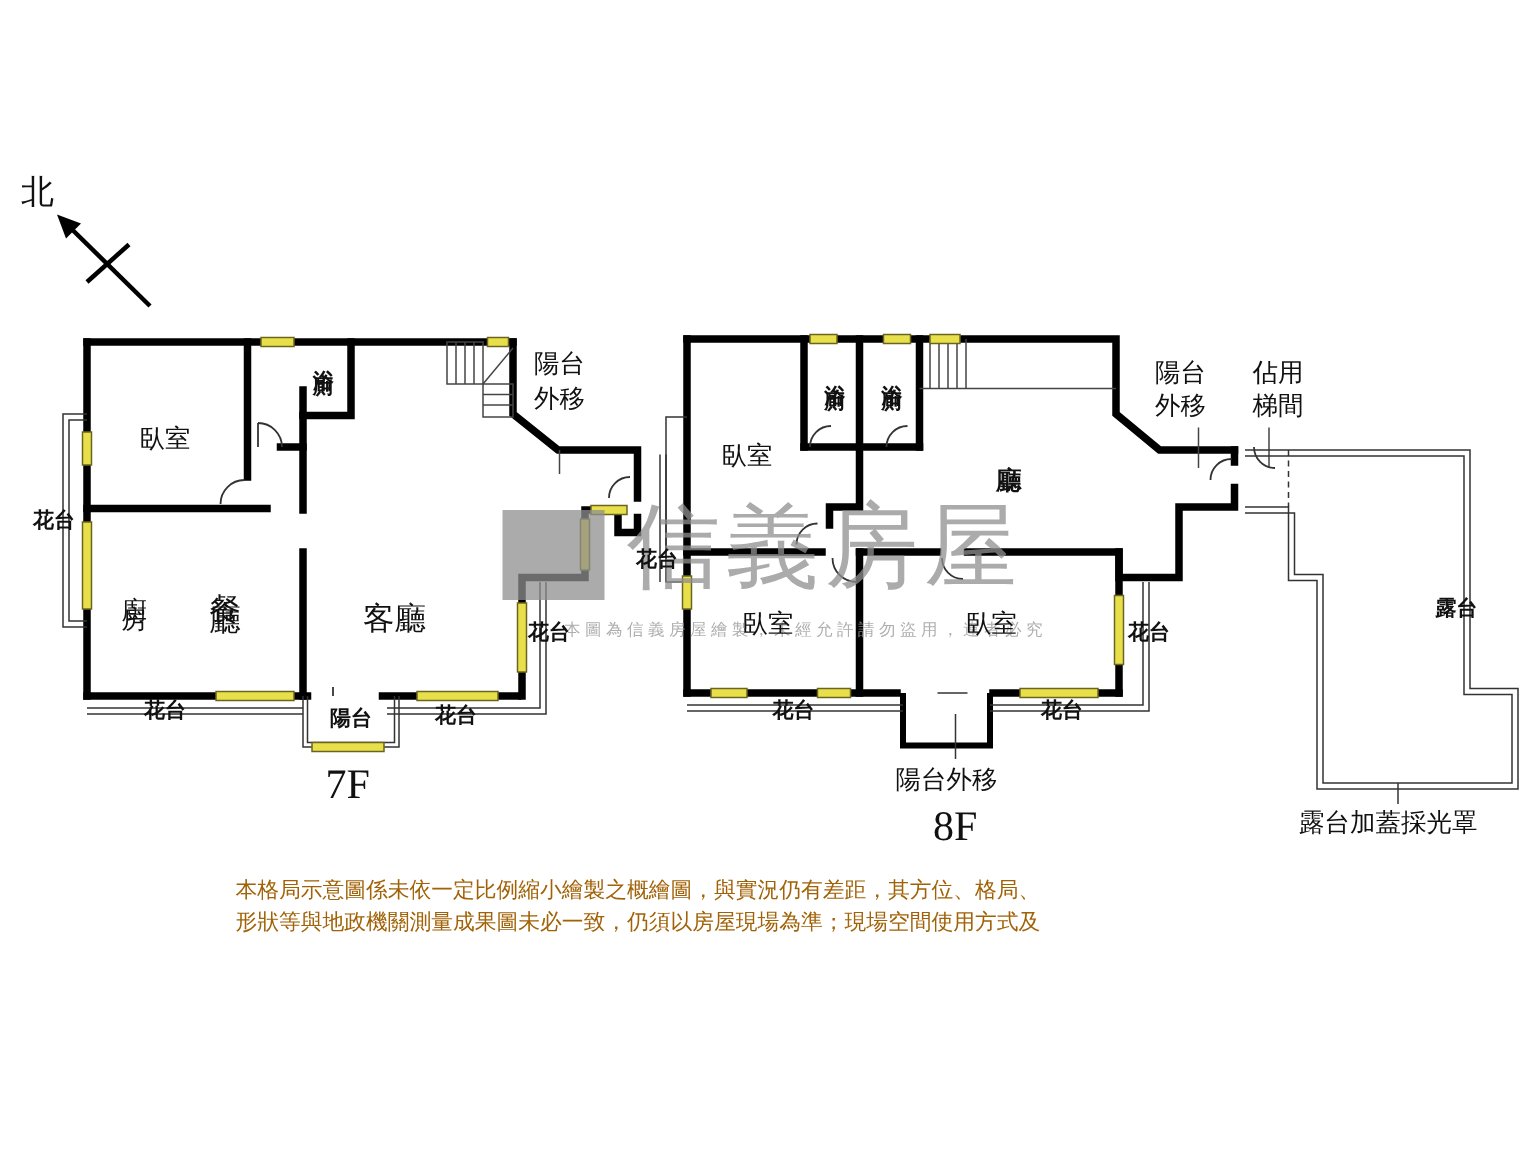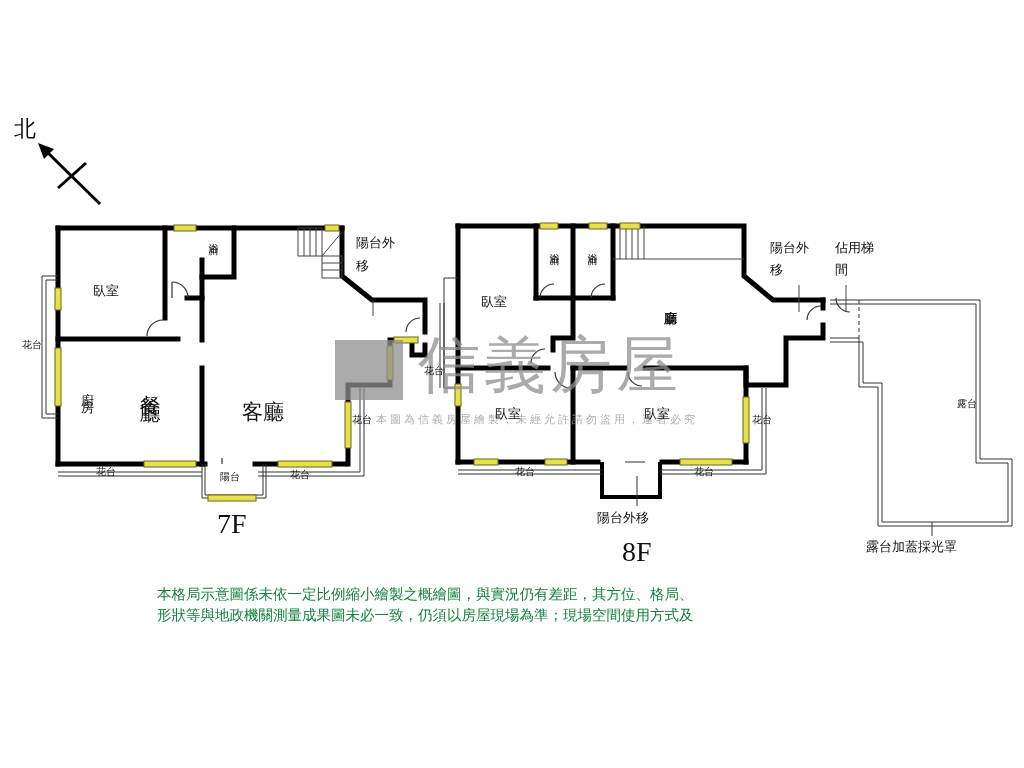--- a/index.html
+++ b/index.html
@@ -1,25 +1,25 @@
 <!DOCTYPE html>
 <html><head>
 <meta charset="utf-8">
 <style>
   html, body { margin: 0; padding: 0; background: #ffffff; }
   body { width: 1024px; height: 768px; position: relative; overflow: hidden;
          font-family: "DejaVu Serif", "Liberation Serif", serif; }
   #plan { position: absolute; left: 0; top: 0; }
   .lbl { position: absolute; color: #111; font-family: "DejaVu Serif", "Liberation Serif", serif; line-height: 1; white-space: nowrap; }
   .lbl-lg { font-size: 21px; }
-  .lbl-md { font-size: 13px; font-family: Liberation Mono, monospace; }
-  .lbl-sm { font-size: 10px; font-weight: normal; }
+  .lbl-md { font-size: 17px; }
+  .lbl-sm { font-size: 14px; font-weight: bold; }
   .lbl-v { writing-mode: vertical-rl; letter-spacing: 2px; }
   .floor { position: absolute; font-size: 28px; color: #111; font-family: "Liberation Serif", "DejaVu Serif", serif; }
-  .disclaimer { position: absolute; left: 157px; top: 584px; width: 680px; font-size: 14.5px; line-height: 21px; color: #15803d; }
+  .disclaimer { position: absolute; left: 157px; top: 584px; width: 680px; font-size: 14.5px; line-height: 21px; color: #a16207; }
   .disclaimer div { white-space: nowrap; }
   .wm-big { position: absolute; left: 418px; top: 334px; font-size: 62px; color: #8f8f8f; opacity: 0.75; font-family: Liberation Sans, sans-serif; letter-spacing: 4px; line-height: 1; }
   .wm-small { position: absolute; left: 336px; top: 412px; font-size: 11px; color: #9a9a9a; opacity: 0.8; letter-spacing: 3px; font-family: "DejaVu Sans", sans-serif; margin-left: 40px; }
   .wm-logo { position: absolute; left: 335px; top: 340px; width: 68px; height: 60px; background: #8f8f8f; opacity: 0.75; }
   .north { position: absolute; left: 14px; top: 118px; font-size: 22px; }
 </style>
 </head>
 <body>
 
 <svg id="plan" width="1024" height="768" viewBox="0 0 1024 768" xmlns="http://www.w3.org/2000/svg">

